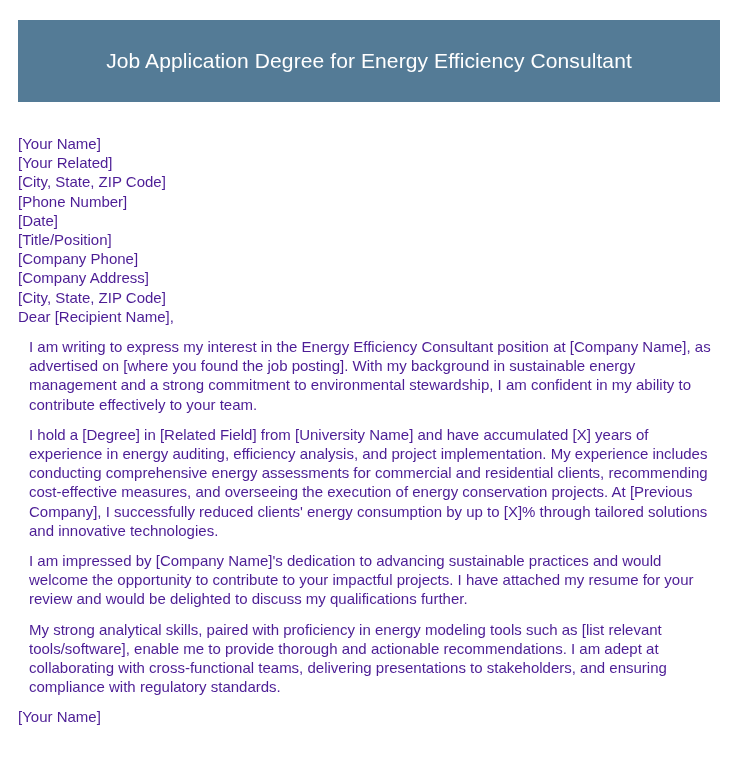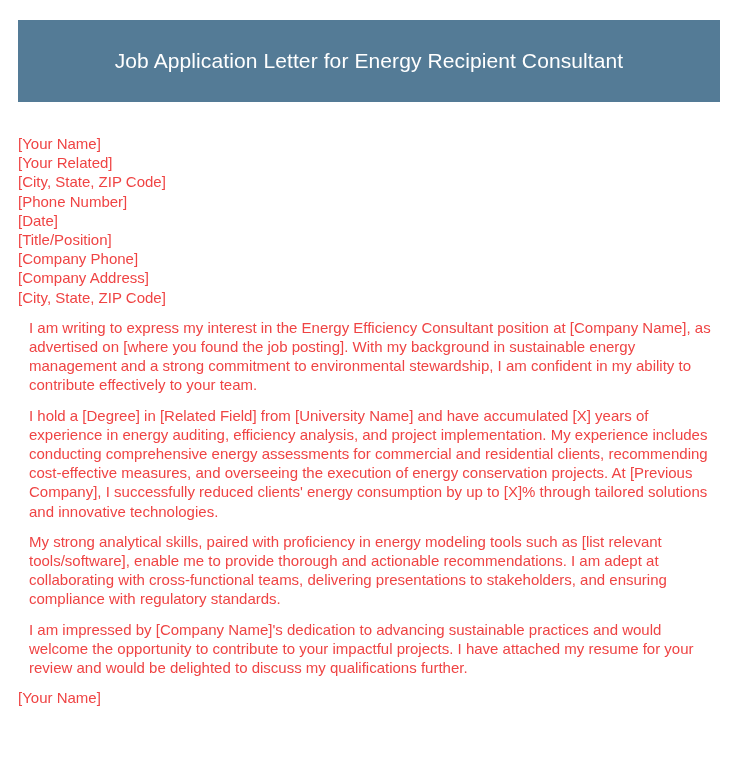--- a/index.html
+++ b/index.html
@@ -38,21 +38,21 @@
     letter-spacing: 0.1px;
     text-align: center;
     line-height: 1.2;
     font-family: "Liberation Sans", sans-serif;
   }
   .letter-body {
     position: absolute;
     left: 18px;
     top: 134px;
     width: 704px;
-    color: #ef4444;
+    color: #4c1d95;
     font-size: 15px;
     line-height: 19.2px;
     font-family: "Liberation Sans", sans-serif;
   }
   .line {
     margin: 0;
     padding: 0;
     white-space: pre-wrap;
   }
   .para {
@@ -60,42 +60,43 @@
     padding: 0;
     text-align: left;
   }
 </style>
 </head>
 <body>
 
 <div class="page">
 
   <div class="doc-header">
-    <div class="doc-title">Job Application Letter for Energy Recipient Consultant</div>
+    <div class="doc-title">Job Application Degree for Energy Efficiency Consultant</div>
   </div>
 
   <div class="letter-body">
 
     <div>
       <div class="line">[Your Name]</div>
       <div class="line">[Your Related]</div>
       <div class="line">[City, State, ZIP Code]</div>
       <div class="line">[Phone Number]</div>
       <div class="line">[Date]</div>
     </div>
 
     <div>
       <div class="line">[Title/Position]</div>
       <div class="line">[Company Phone]</div>
       <div class="line">[Company Address]</div>
       <div class="line">[City, State, ZIP Code]</div>
     </div>
 
+    <div class="line">Dear [Recipient Name],</div>
 
     <p class="para">I am writing to express my interest in the Energy Efficiency Consultant position at [Company Name], as advertised on [where you found the job posting]. With my background in sustainable energy management and a strong commitment to environmental stewardship, I am confident in my ability to contribute effectively to your team.</p>
     <p class="para">I hold a [Degree] in [Related Field] from [University Name] and have accumulated [X] years of experience in energy auditing, efficiency analysis, and project implementation. My experience includes conducting comprehensive energy assessments for commercial and residential clients, recommending cost-effective measures, and overseeing the execution of energy conservation projects. At [Previous Company], I successfully reduced clients' energy consumption by up to [X]% through tailored solutions and innovative technologies.</p>
+    <p class="para">I am impressed by [Company Name]'s dedication to advancing sustainable practices and would welcome the opportunity to contribute to your impactful projects. I have attached my resume for your review and would be delighted to discuss my qualifications further.</p>
     <p class="para">My strong analytical skills, paired with proficiency in energy modeling tools such as [list relevant tools/software], enable me to provide thorough and actionable recommendations. I am adept at collaborating with cross-functional teams, delivering presentations to stakeholders, and ensuring compliance with regulatory standards.</p>
-    <p class="para">I am impressed by [Company Name]'s dedication to advancing sustainable practices and would welcome the opportunity to contribute to your impactful projects. I have attached my resume for your review and would be delighted to discuss my qualifications further.</p>
 
     <div class="line">[Your Name]</div>
 
   </div>
 </div>
 
 </body></html>

